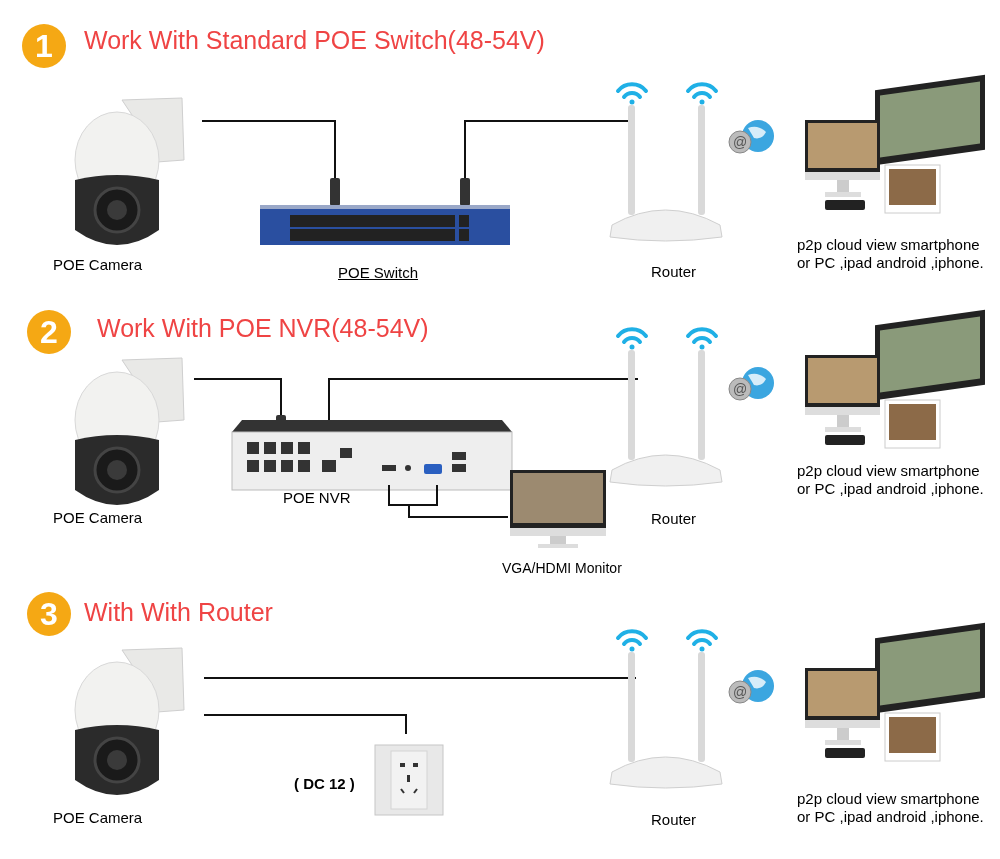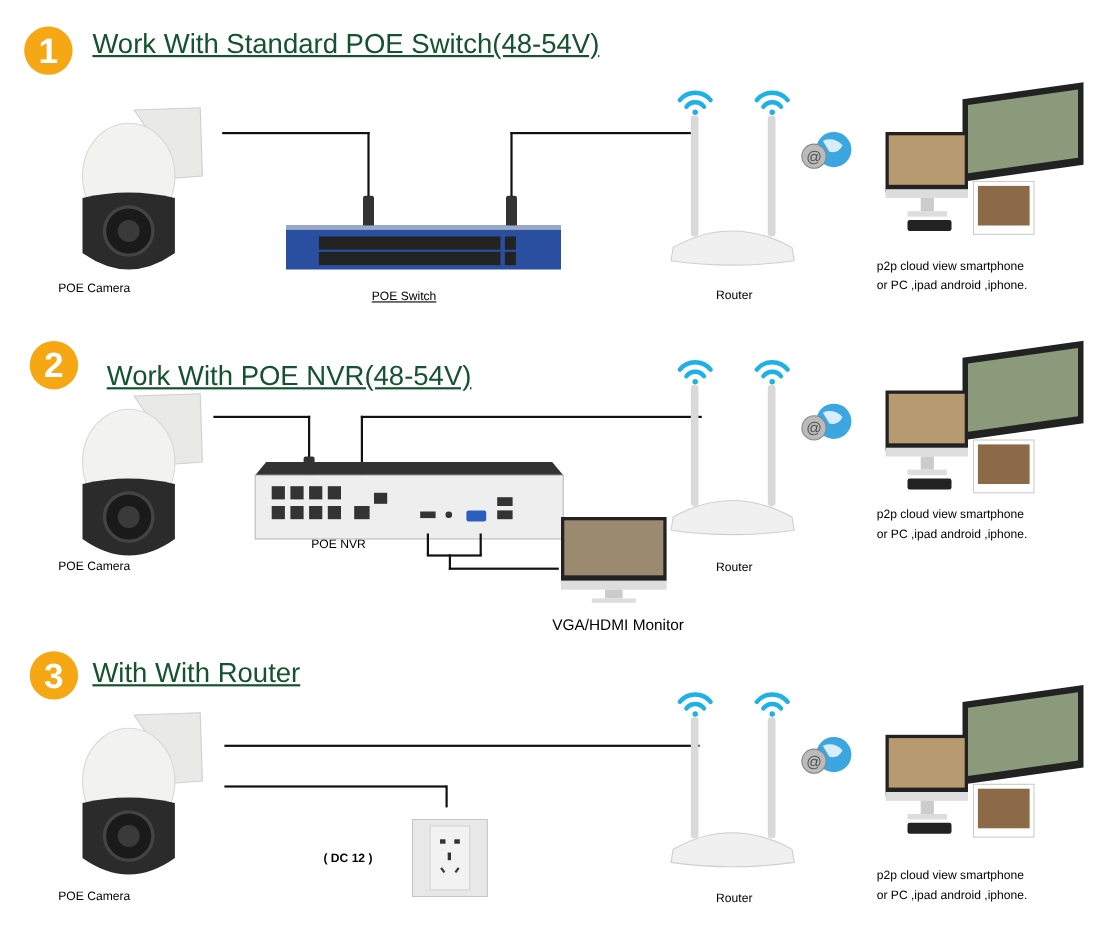--- a/index.html
+++ b/index.html
@@ -1,20 +1,20 @@
 <!DOCTYPE html>
 <html><head>
 <meta charset="utf-8">
 <style>
   html,body{margin:0;padding:0;background:#fff;}
   body{width:1000px;height:859px;position:relative;overflow:hidden;font-family:"Liberation Sans",sans-serif;color:#111;}
   .abs{position:absolute;}
   .badge{position:absolute;width:44px;height:44px;border-radius:50%;background:#f5a814;color:#fff;font-weight:bold;font-size:32px;line-height:44px;text-align:center;}
-  .title{position:absolute;font-size:25px;color:#14532d;white-space:nowrap;text-decoration:underline;}
-  .label{position:absolute;font-size:11px;color:#000;white-space:nowrap;}
+  .title{position:absolute;font-size:25px;color:#ef4444;white-space:nowrap;}
+  .label{position:absolute;font-size:15px;color:#000;white-space:nowrap;}
   .line{position:absolute;background:#111;}
   svg{position:absolute;overflow:visible;}
 </style>
 </head>
 <body>
 
 <svg width="0" height="0" style="position:absolute">
   <defs>
     <g id="camera">
       <path d="M60 10 L120 8 L122 70 L95 72 L80 40 Z" fill="#e9e9e7" stroke="#cfcfcf"></path>
@@ -92,21 +92,21 @@
     <use href="#globe"></use>
   </svg>
 
 <svg style="left:805px;top:100px;" width="180" height="115">
     <use href="#devices"></use>
   </svg>
 <div class="label" style="left:797px;top:236px;">p2p cloud view smartphone</div>
 <div class="label" style="left:797px;top:254px;">or PC ,ipad android ,iphone.</div>
 
 <div class="badge" style="left:27px;top:310px;">2</div>
-<div class="title" style="left:97px;top:314px;margin-top:14px;">Work With POE NVR(48-54V)</div>
+<div class="title" style="left:97px;top:314px;">Work With POE NVR(48-54V)</div>
 
 <svg style="left:62px;top:350px;" width="130" height="170">
     <use href="#camera"></use>
   </svg>
 <div class="label" style="left:53px;top:509px;">POE Camera</div>
 
 <div class="line" style="left:194px;top:378px;width:88px;height:2px;"></div>
 <div class="line" style="left:280px;top:378px;width:2px;height:40px;"></div>
 <div class="line" style="left:328px;top:378px;width:310px;height:2px;"></div>
 <div class="line" style="left:328px;top:378px;width:2px;height:60px;"></div>

